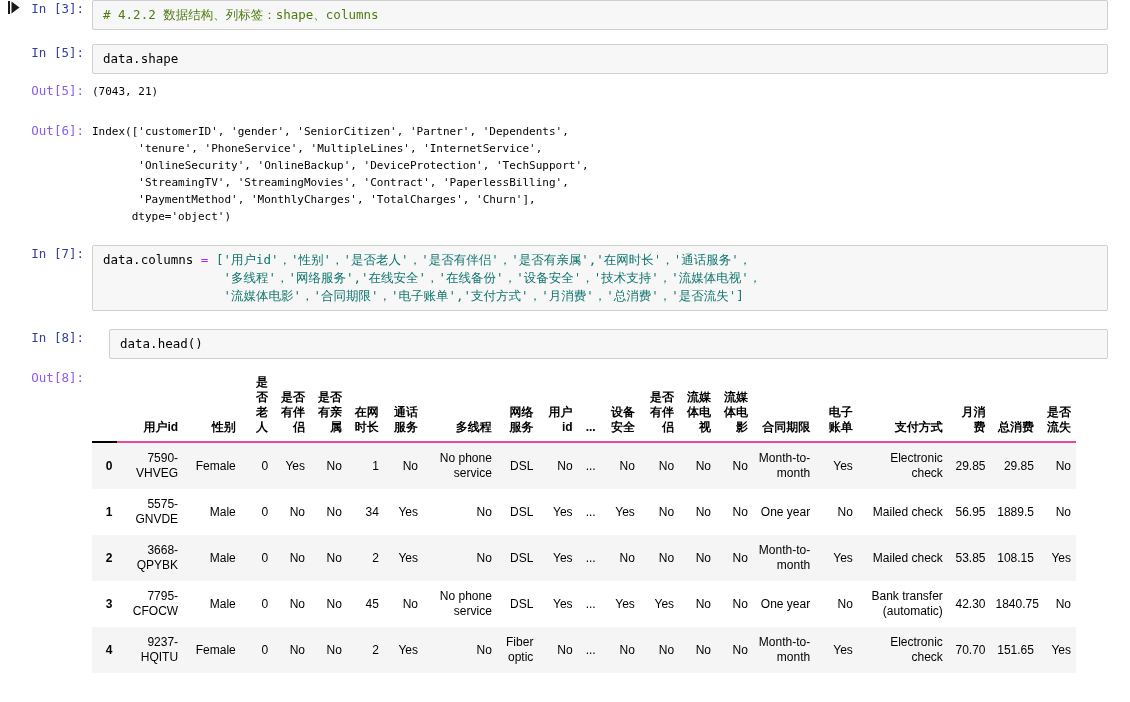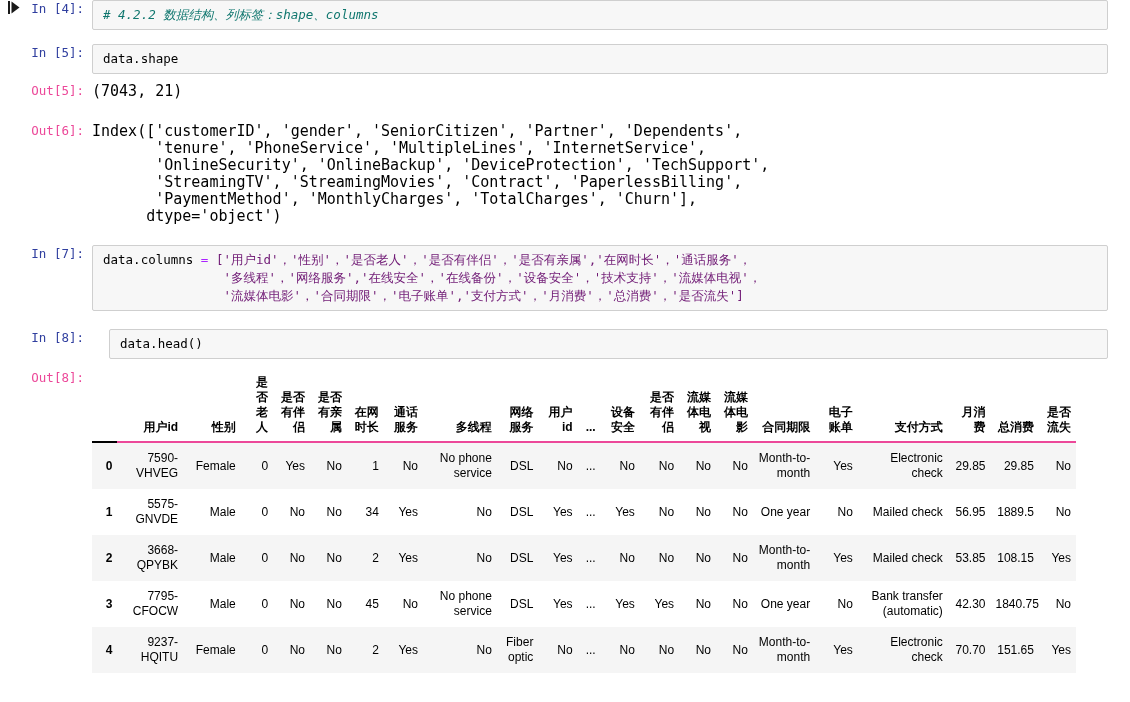--- a/index.html
+++ b/index.html
@@ -20,21 +20,21 @@
     text-align:right;
     padding-right:8px;
     font-family:"DejaVu Sans Mono","Liberation Mono",monospace;
     font-size:12.5px;
     line-height:18px;
     white-space:nowrap;
     box-sizing:border-box;
     position:relative;
   }
   .prompt-in{color:#303F9F;}
-  .prompt-out{color:#ec4899;}
+  .prompt-out{color:#8b5cf6;}
   .run-icon{
     position:absolute;left:8px;top:1px;
     width:12px;height:13px;
     display:block;
   }
 
   
   .input-area{
     flex:1;
     background:#f7f7f7;
@@ -43,29 +43,29 @@
     margin-right:22px;
     padding:5px 8px 5px 10px;
     box-sizing:border-box;
     font-family:"DejaVu Sans Mono","Liberation Mono",monospace;
     font-size:12.5px;
     line-height:18px;
     white-space:pre;
     color:#000;
     overflow:hidden;
   }
-  .tok-comment{color:#0f766e;font-style:italic;}
+  .tok-comment{color:#4d7c0f;}
   .tok-op{color:#aa22ff;}
-  .tok-str{color:#701a75;}
+  .tok-str{color:#0f766e;}
 
   
   .output-text{
     flex:1;
     font-family:"DejaVu Sans Mono","Liberation Mono",monospace;
-    font-size:15px;
+    font-size:11px;
     line-height:17px;
     white-space:pre;
     color:#000;
     padding-top:1px;
   }
 
   
   .df-wrap{flex:1;padding-top:2px;}
   table.dataframe{
     border-collapse:collapse;
@@ -106,21 +106,21 @@
 <body>
 
 <div class="notebook">
 
   <div class="cell">
     <div class="prompt prompt-in">
       <svg class="run-icon" viewBox="0 0 12 13">
         <rect x="0" y="0" width="2" height="13" fill="#1a1a1a"></rect>
         <polygon points="3.5,0.5 11.5,6.5 3.5,12.5" fill="#1a1a1a"></polygon>
       </svg>
-      <span>In  [4]:</span>
+      <span>In  [3]:</span>
     </div>
     <div class="input-area"><span class="tok-comment"># 4.2.2 数据结构、列标签：shape、columns</span></div>
   </div>
 
   <div class="spacer"></div>
 
   <div class="cell">
     <div class="prompt prompt-in">In  [5]:</div>
     <div class="input-area">data.shape</div>
   </div>

